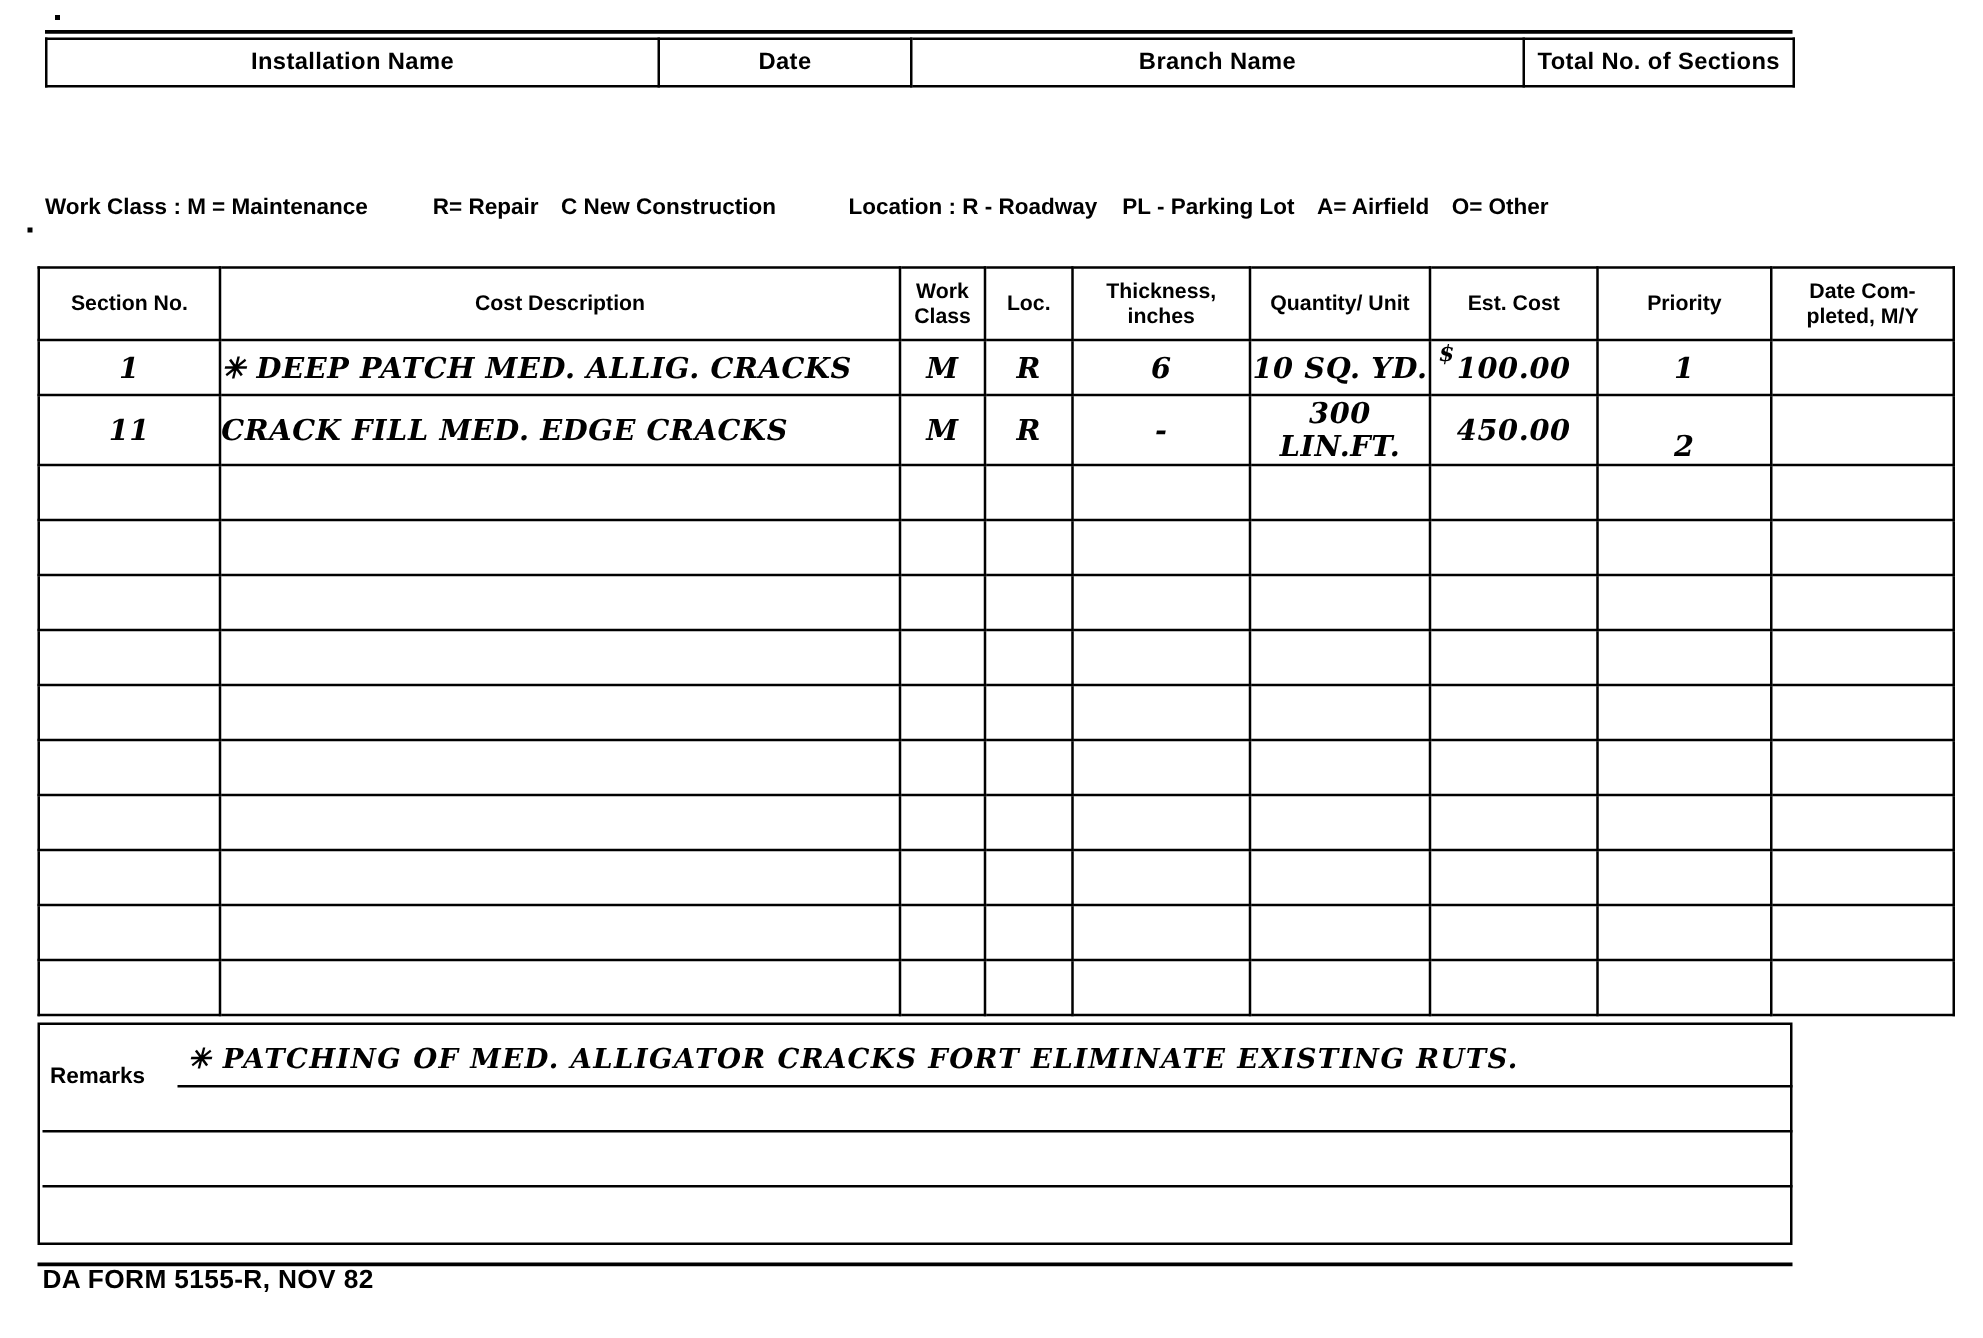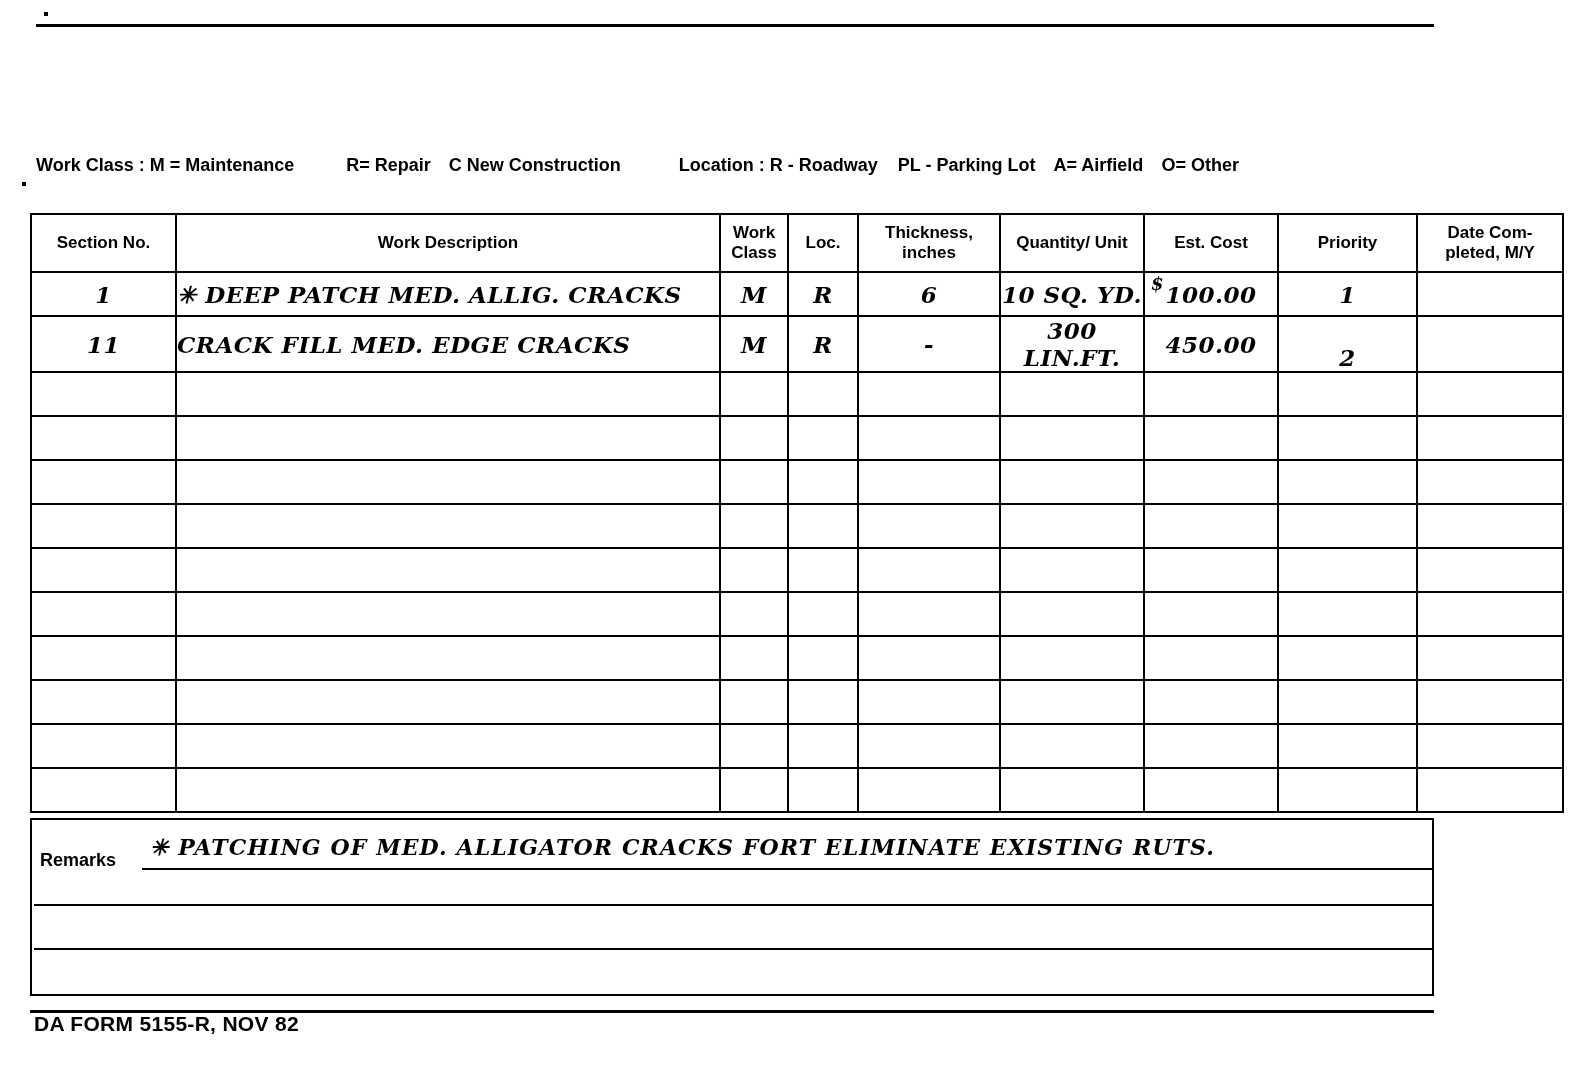--- a/index.html
+++ b/index.html
@@ -207,20 +207,26 @@
   <div class="top-rule"></div>
 
   <table class="header-table">
     <colgroup>
       <col style="width:490px">
       <col style="width:202px">
       <col style="width:490px">
       <col style="width:216px">
     </colgroup>
     <tbody>
+        <tr>
+      <td class="hdr-label">Installation Name</td>
+      <td class="hdr-label">Date</td>
+      <td class="hdr-label">Branch Name</td>
+      <td class="hdr-label">Total No. of Sections</td>
+    </tr>
   </tbody>
     </table>
 
   <div class="dot-ml"></div>
 
   <div class="legend">
     <span>Work Class : M = Maintenance</span><span class="gap"></span><span>R= Repair</span><span style="display:inline-block;width:18px"></span><span>C  New Construction</span><span class="gap-lg"></span><span>Location : R - Roadway</span><span style="display:inline-block;width:20px"></span><span>PL - Parking Lot</span><span style="display:inline-block;width:18px"></span><span>A= Airfield</span><span style="display:inline-block;width:18px"></span><span>O= Other</span>
   </div>
 
   <table class="main-table">
@@ -231,21 +237,21 @@
       <col style="width:70px">
       <col style="width:142px">
       <col style="width:144px">
       <col style="width:134px">
       <col style="width:139px">
       <col style="width:146px">
     </colgroup>
     <thead>
       <tr>
         <th>Section No.</th>
-        <th>Work Description</th>
+        <th>Cost Description</th>
         <th>
           <div>Work</div>
           <div>Class</div>
         </th>
         <th>Loc.</th>
         <th>
           <div>Thickness,</div>
           <div>inches</div>
         </th>
         <th>Quantity/ Unit</th>

